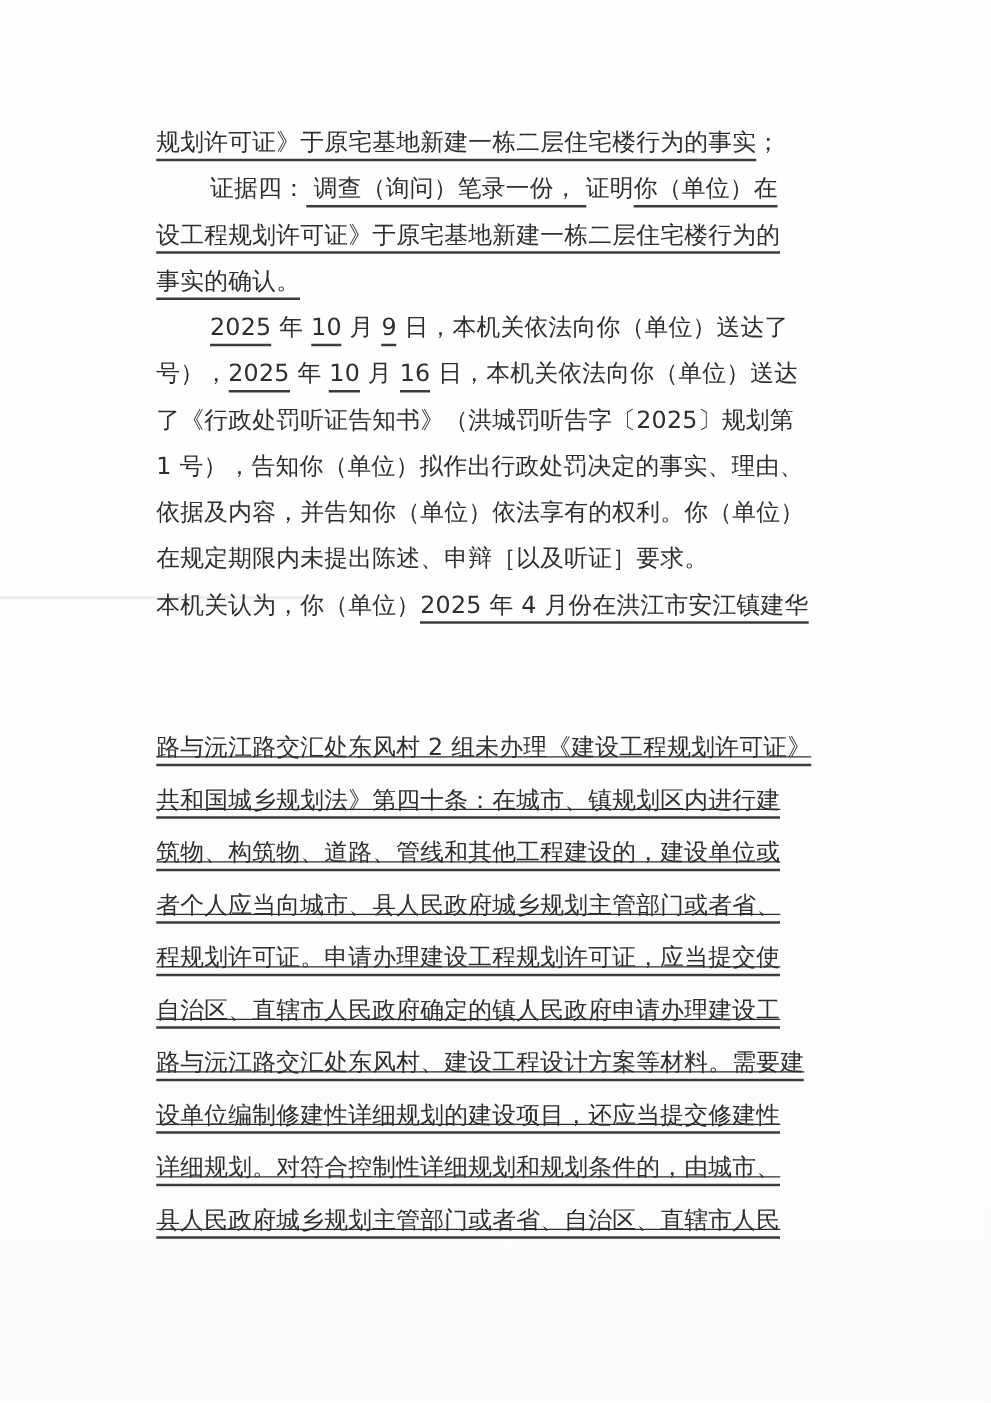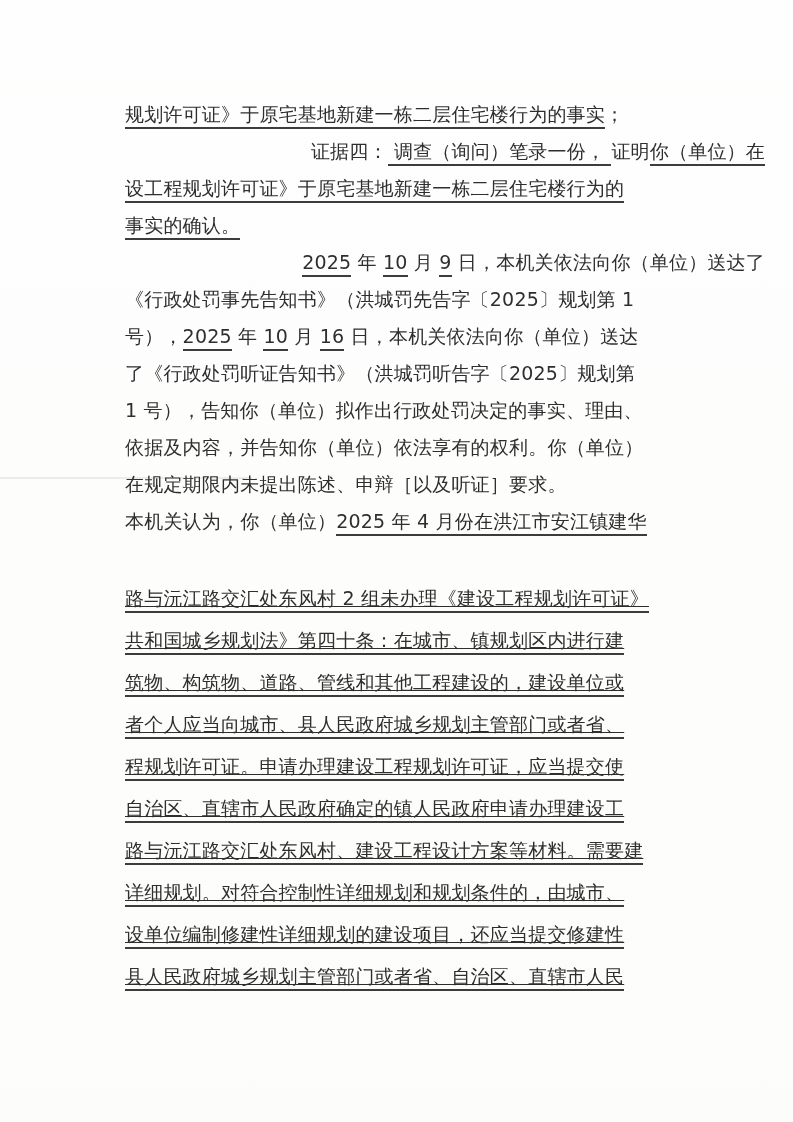--- a/index.html
+++ b/index.html
@@ -28,21 +28,21 @@
   }
   .block-upper { top: 96px; }
   .block-lower { top: 577px; }
   .line {
     white-space: pre;
     font-size: 19px;
     letter-spacing: 0.2px;
   }
   .block-upper .line { line-height: 37px; height: 37px; }
   .block-lower .line { line-height: 42px; height: 42px; text-decoration: underline; }
-  .line.indent { padding-left: 43px; text-align: right; }
+  .line.indent { padding-left: 43px; }
   .u {
     border-bottom: 2px solid #3c3c3c;
     padding-bottom: 2px;
   }
   .artifact-line {
     position: absolute;
     top: 477px;
     left: 0;
     width: 252px;
     height: 2px;
@@ -53,33 +53,32 @@
 <body>
 
 <div class="page">
   <div class="artifact-line"></div>
   <div class="text-block block-upper" id="block-upper">
       <div class="line"><span class="u">规划许可证》于原宅基地新建一栋二层住宅楼行为的事实</span><span>；</span></div>
       <div class="line indent"><span>证据四：</span><span class="u"> 调查（询问）笔录一份， </span><span>证明</span><span class="u">你（单位）在</span></div>
       <div class="line"><span class="u">设工程规划许可证》于原宅基地新建一栋二层住宅楼行为的</span></div>
       <div class="line"><span class="u">事实的确认。</span></div>
       <div class="line indent"><span class="u">2025</span><span> 年 </span><span class="u">10</span><span> 月 </span><span class="u">9</span><span> 日，本机关依法向你（单位）送达了</span></div>
-      <div class="line"><span>《行政处罚事先告知书》（洪城罚先告字〔2025〕规划第 1</span></div>
       <div class="line"><span>号），</span><span class="u">2025</span><span> 年 </span><span class="u">10</span><span> 月 </span><span class="u">16</span><span> 日，本机关依法向你（单位）送达</span></div>
       <div class="line"><span>了《行政处罚听证告知书》（洪城罚听告字〔2025〕规划第</span></div>
       <div class="line"><span>1 号），告知你（单位）拟作出行政处罚决定的事实、理由、</span></div>
       <div class="line"><span>依据及内容，并告知你（单位）依法享有的权利。你（单位）</span></div>
       <div class="line"><span>在规定期限内未提出陈述、申辩［以及听证］要求。</span></div>
       <div class="line"><span>本机关认为，你（单位）</span><span class="u">2025 年 4 月份在洪江市安江镇建华</span></div>
     </div>
   <div class="text-block block-lower" id="block-lower">
       <div class="line"><span class="u">路与沅江路交汇处东风村 2 组未办理《建设工程规划许可证》</span></div>
       <div class="line"><span class="u">共和国城乡规划法》第四十条：在城市、镇规划区内进行建</span></div>
       <div class="line"><span class="u">筑物、构筑物、道路、管线和其他工程建设的，建设单位或</span></div>
       <div class="line"><span class="u">者个人应当向城市、县人民政府城乡规划主管部门或者省、</span></div>
       <div class="line"><span class="u">程规划许可证。申请办理建设工程规划许可证，应当提交使</span></div>
       <div class="line"><span class="u">自治区、直辖市人民政府确定的镇人民政府申请办理建设工</span></div>
       <div class="line"><span class="u">路与沅江路交汇处东风村、建设工程设计方案等材料。需要建</span></div>
+      <div class="line"><span class="u">设单位编制修建性详细规划的建设项目，还应当提交修建性</span></div>
       <div class="line"><span class="u">详细规划。对符合控制性详细规划和规划条件的，由城市、</span></div>
-      <div class="line"><span class="u">设单位编制修建性详细规划的建设项目，还应当提交修建性</span></div>
       <div class="line"><span class="u">县人民政府城乡规划主管部门或者省、自治区、直辖市人民</span></div>
     </div>
 </div>
 
 </body></html>

